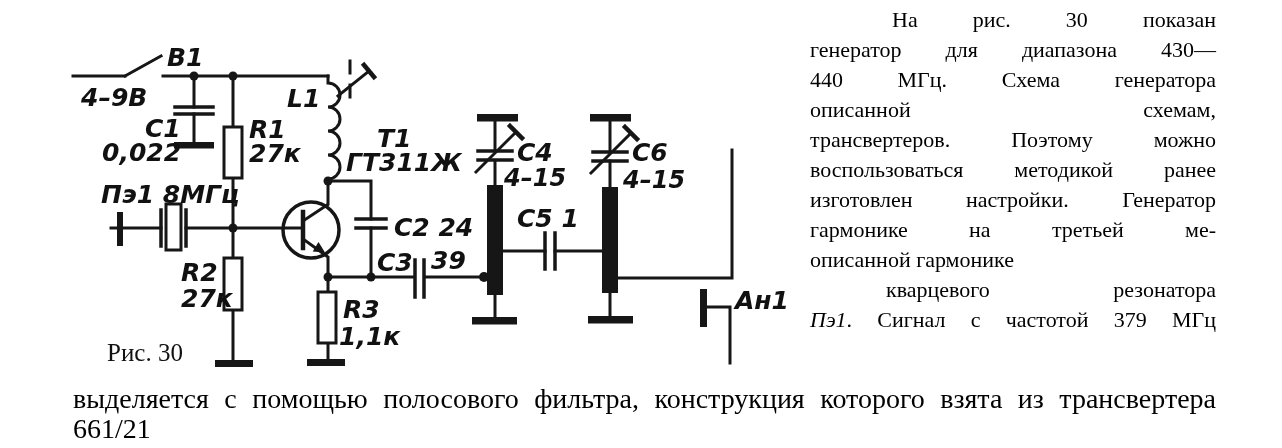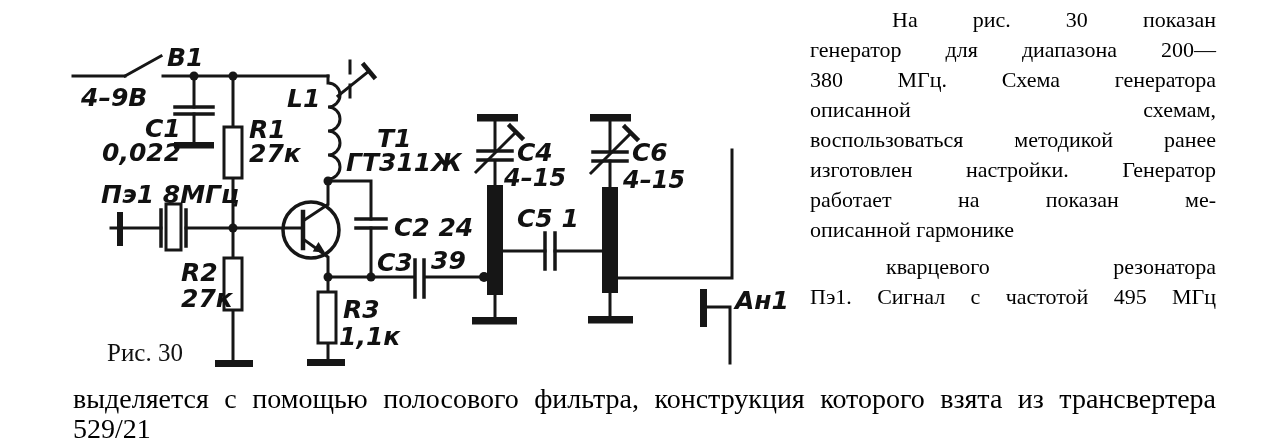--- a/index.html
+++ b/index.html
@@ -16,22 +16,22 @@
        font-size:25px;fill:#111;}
   .lbl-s{font-size:24px;}
   .cap{font-family:"Liberation Serif",serif;font-size:25px;fill:#111;font-style:normal;}
   
   .right-col{position:absolute;left:810px;top:5px;width:406px;
              font-size:22px;line-height:30px;text-align:left;}
   .bottom-block{position:absolute;left:73px;top:384px;width:1143px;
                 font-size:28px;line-height:30px;}
   .jl{text-align:justify;text-align-last:justify;}
   .ind1{text-indent:82px;}
-  .ind2{text-indent:76px;margin-top:7px;}
-  .it{}
+  .ind2{text-indent:76px;}
+  .it{font-style:italic;}
 </style>
 </head>
 <body>
 
 <div class="page">
 
   <svg class="schematic" width="800" height="380" viewBox="0 0 800 380">
 
     <g>
       <path class="w" d="M73 76 H125"></path>
@@ -163,29 +163,30 @@
     <text class="lbl lbl-s" x="504" y="186">4–15</text>
     <text class="lbl" x="517" y="227">С5 1</text>
     <text class="lbl" x="632" y="161">С6</text>
     <text class="lbl lbl-s" x="623" y="188">4–15</text>
     <text class="lbl" x="735" y="309">Ан1</text>
     <text class="cap" x="107" y="361">Рис. 30</text>
   </svg>
 
   <div class="right-col">
     <div class="jl ind1">На рис. 30 показан</div>
-    <div class="jl">генератор для диапазона 200—</div>
-    <div class="jl">380 МГц. Схема генератора</div>
+    <div class="jl">генератор для диапазона 430—</div>
+    <div class="jl">440 МГц. Схема генератора</div>
     <div class="jl">описанной схемам,</div>
+    <div class="jl">трансвертеров. Поэтому можно</div>
     <div class="jl">воспользоваться методикой ранее</div>
     <div class="jl">изготовлен настройки. Генератор</div>
-    <div class="jl">работает на показан ме-</div>
+    <div class="jl">гармонике на третьей ме-</div>
     <div>описанной гармонике</div>
     <div class="jl ind2">кварцевого резонатора</div>
-    <div class="jl"><span class="it">Пэ1</span><span>. Сигнал с частотой 495 МГц</span></div>
+    <div class="jl"><span class="it">Пэ1</span><span>. Сигнал с частотой 379 МГц</span></div>
   </div>
 
   <div class="bottom-block">
-    <div class="jl">выделяется с помощью полосового фильтра, конструкция которого взята из трансвертера 529/21</div>
+    <div class="jl">выделяется с помощью полосового фильтра, конструкция которого взята из трансвертера 661/21</div>
     <div class="jl">МГц. Аналогично может быть изготовлен генератор для диапазона 1296 МГц. Для этого надо</div>
   </div>
 
 </div>
 
 </body></html>

